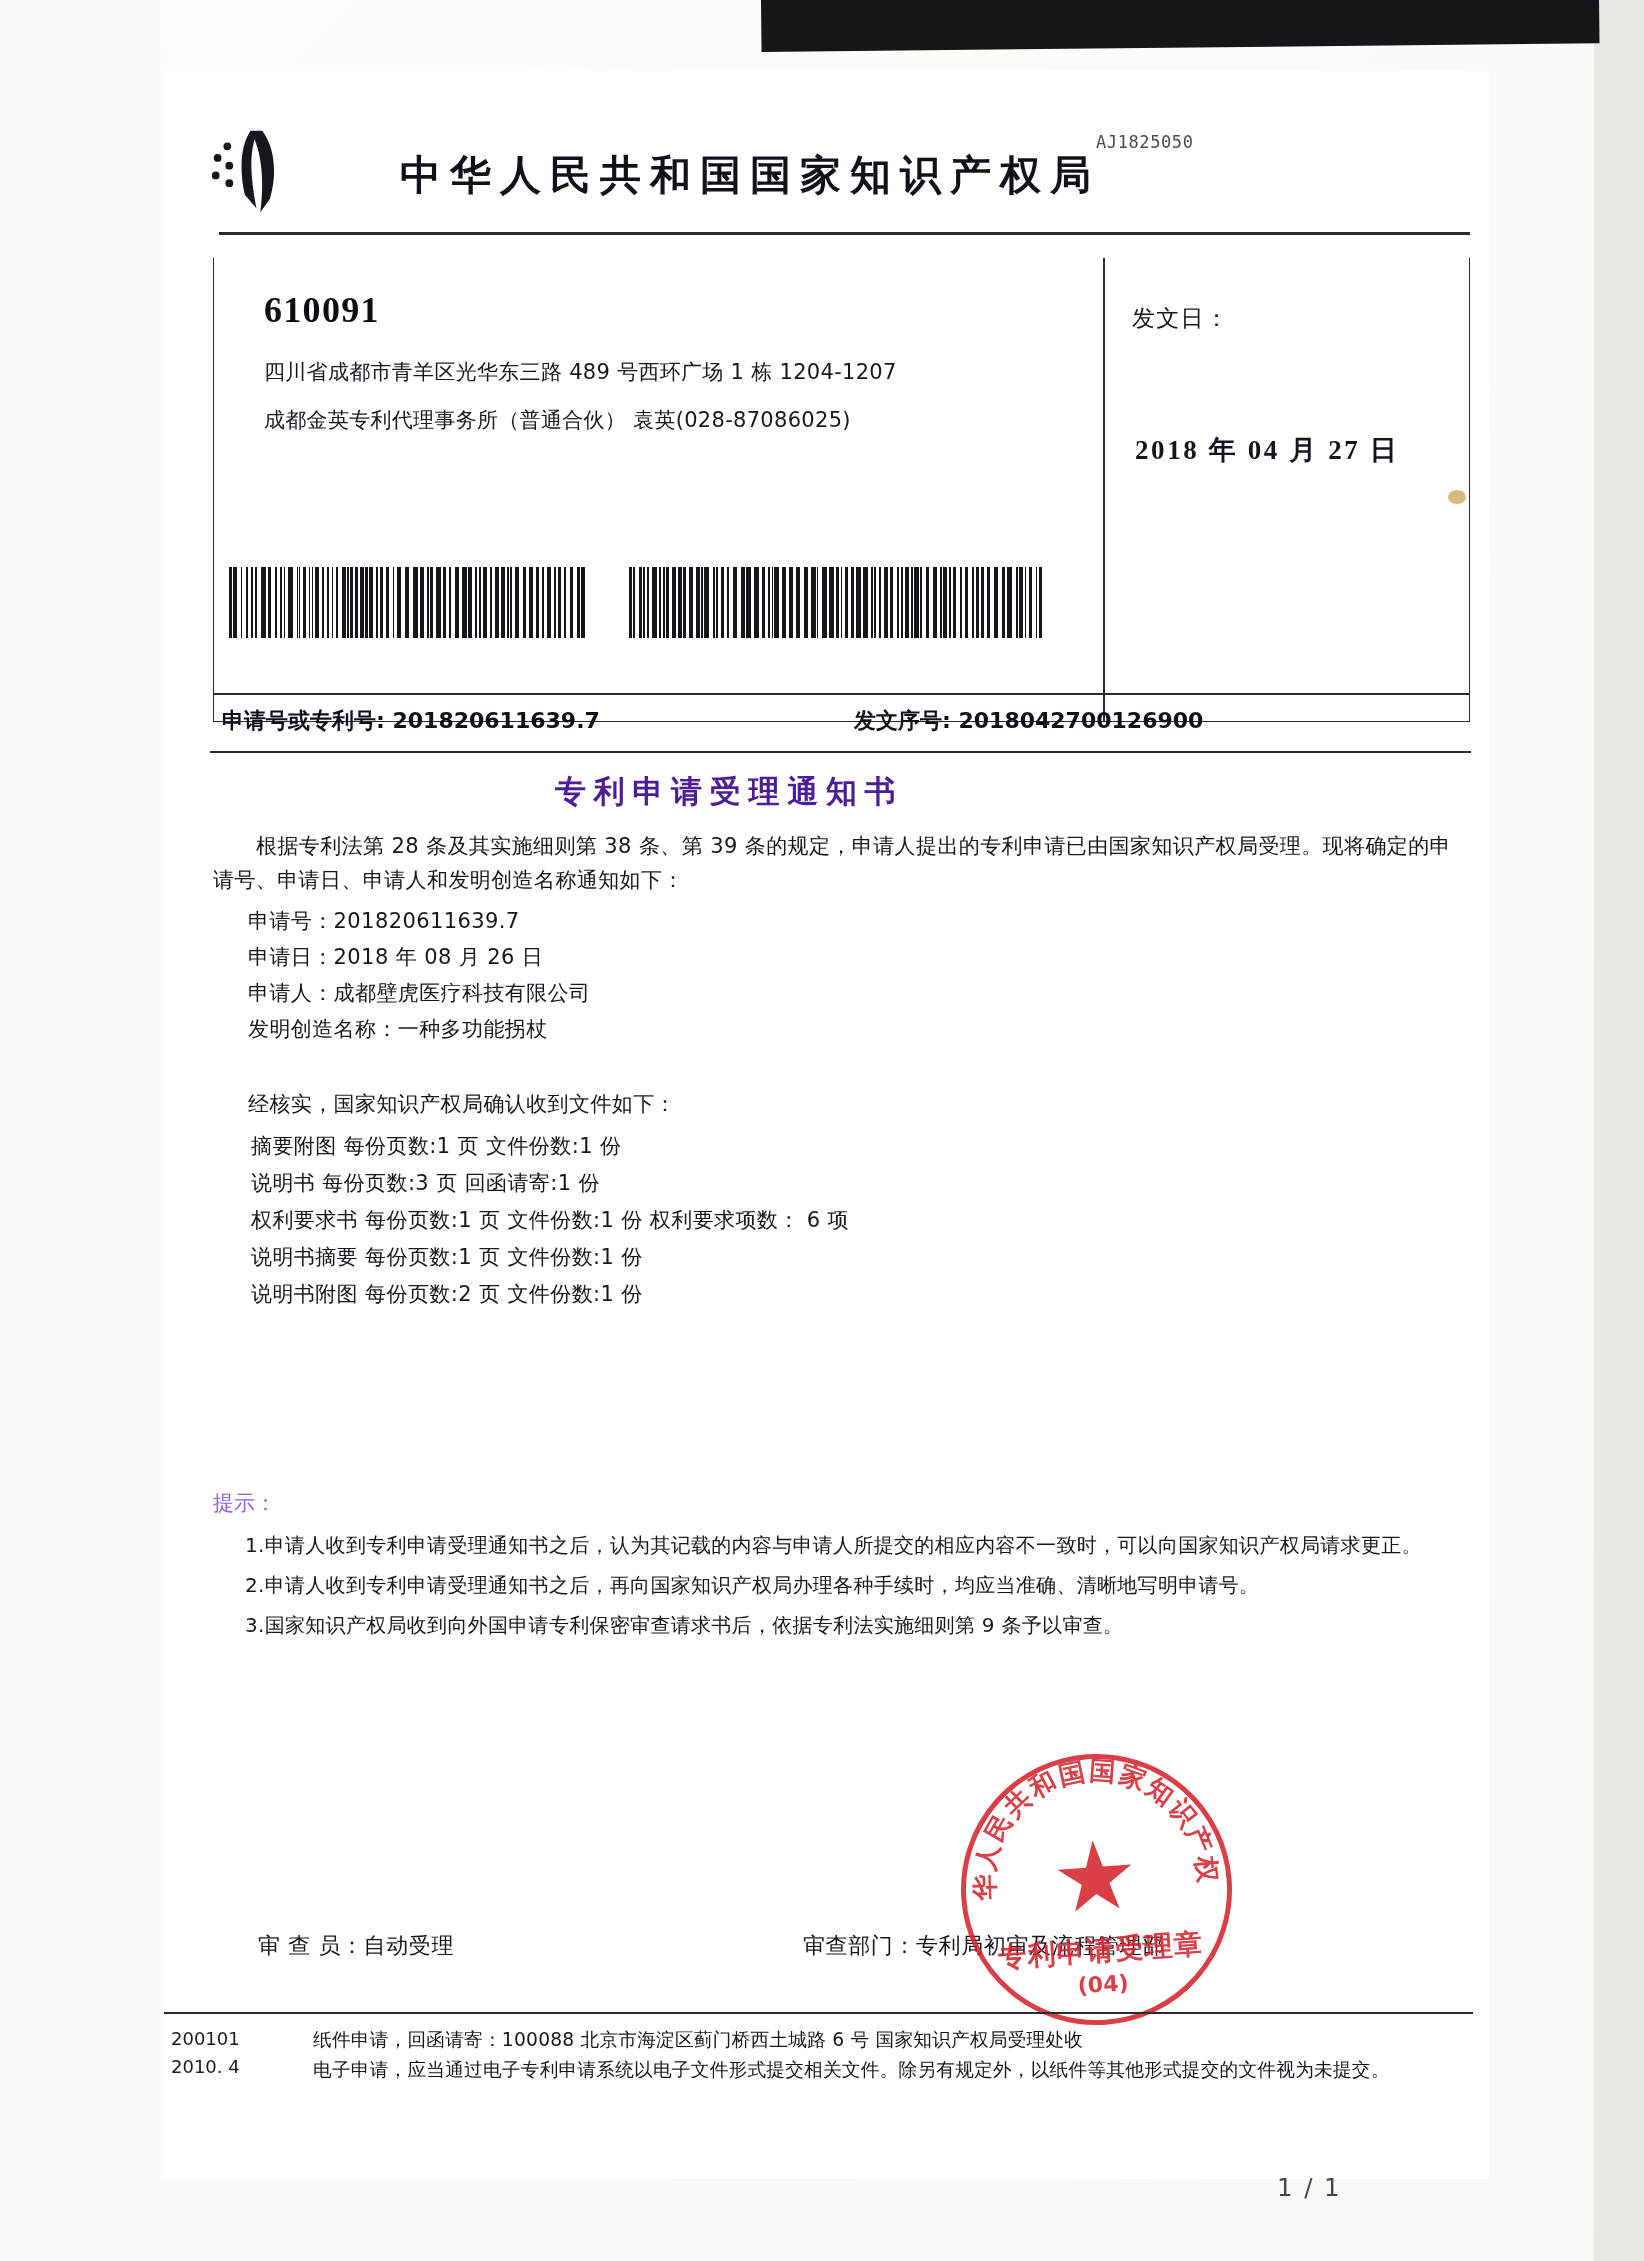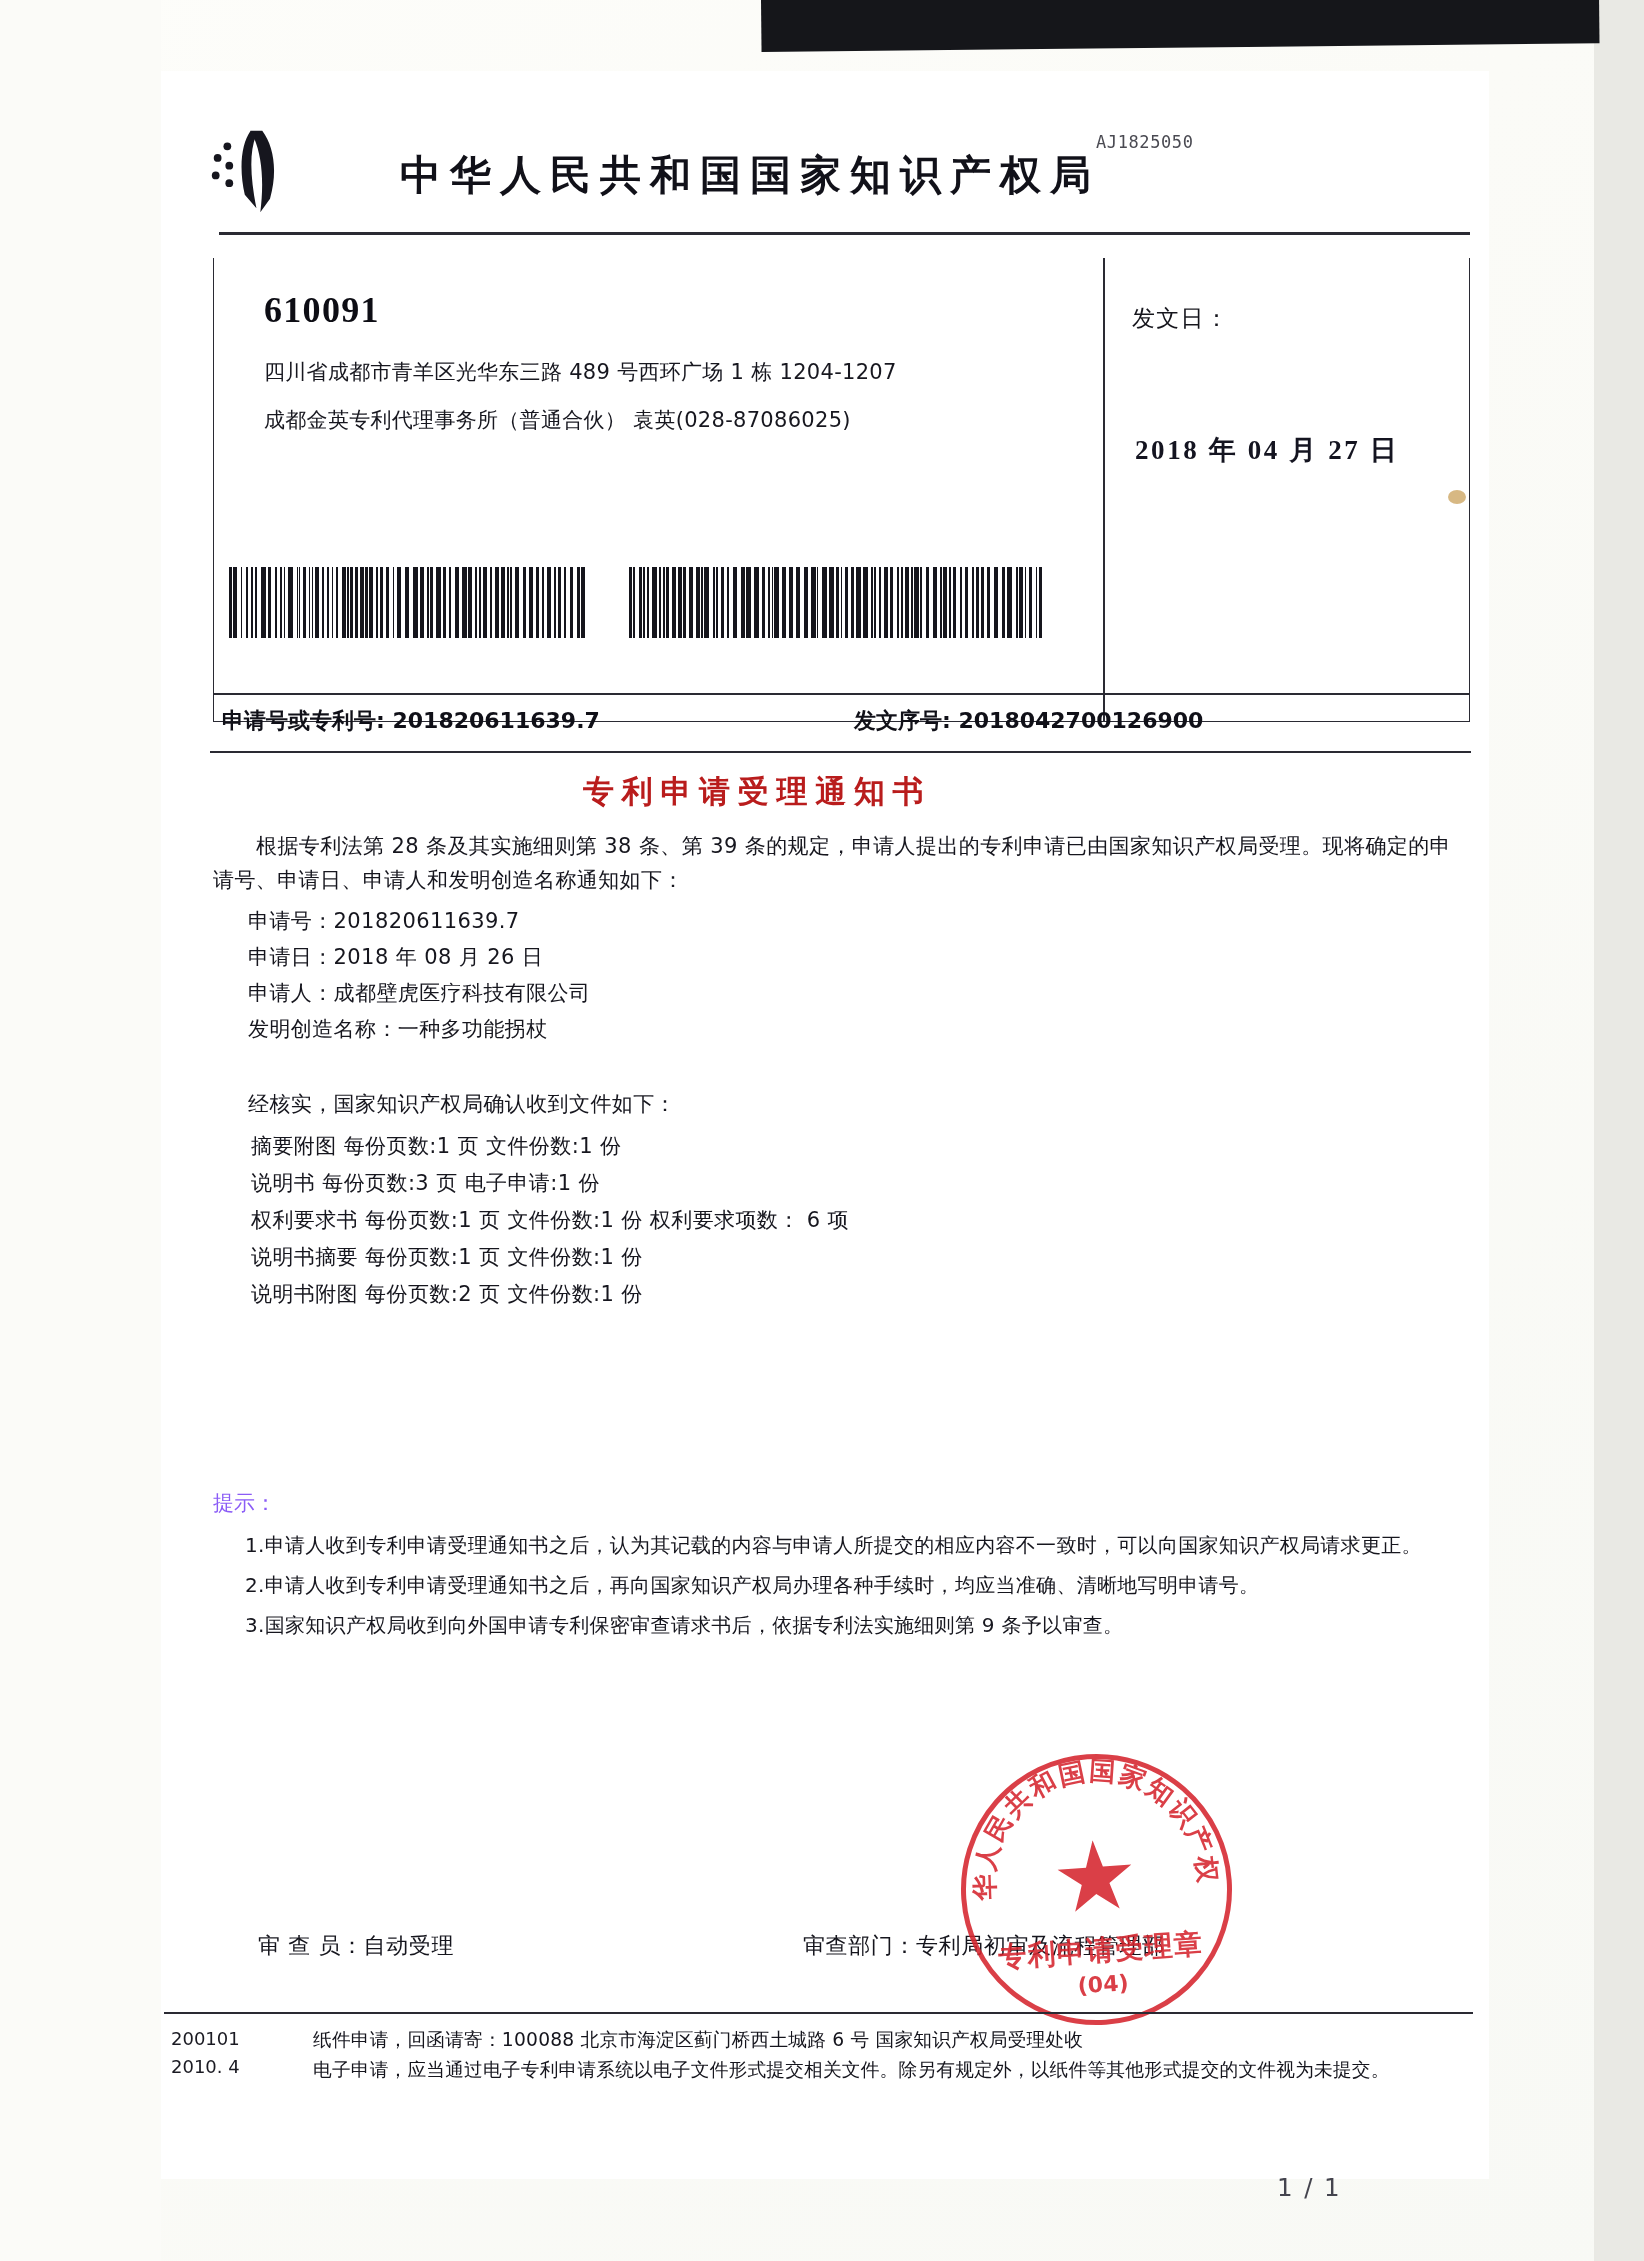--- a/index.html
+++ b/index.html
@@ -208,23 +208,22 @@
   }
 
   
   .doc-title {
     position: absolute;
     left: 555px;
     top: 771px;
     font-size: 31px;
     font-weight: bold;
     letter-spacing: 7.7px;
-    color: #b91c1c;
+    color: #4c1d95;
     white-space: nowrap;
-    margin-left: 28px;
   }
   .para {
     position: absolute;
     color: #16161e;
     font-size: 21px;
     line-height: 34px;
     letter-spacing: 0.4px;
   }
   .p-intro {
     left: 213px;
@@ -453,21 +452,21 @@
   <div class="list-block" id="fields-block">
       <div>申请号：201820611639.7</div>
       <div>申请日：2018 年 08 月 26 日</div>
       <div>申请人：成都壁虎医疗科技有限公司</div>
       <div>发明创造名称：一种多功能拐杖</div>
     </div>
 
   <div class="confirm-intro">经核实，国家知识产权局确认收到文件如下：</div>
   <div class="docs-block" id="docs-block">
       <div>摘要附图 每份页数:1 页 文件份数:1 份</div>
-      <div>说明书 每份页数:3 页 电子申请:1 份</div>
+      <div>说明书 每份页数:3 页 回函请寄:1 份</div>
       <div>权利要求书 每份页数:1 页 文件份数:1 份 权利要求项数： 6 项</div>
       <div>说明书摘要 每份页数:1 页 文件份数:1 份</div>
       <div>说明书附图 每份页数:2 页 文件份数:1 份</div>
     </div>
 
   <div class="tips-title">提示：</div>
   <div class="tips-block" id="tips-block">
       <div class="tip">1.申请人收到专利申请受理通知书之后，认为其记载的内容与申请人所提交的相应内容不一致时，可以向国家知识产权局请求更正。</div>
       <div class="tip">2.申请人收到专利申请受理通知书之后，再向国家知识产权局办理各种手续时，均应当准确、清晰地写明申请号。</div>
       <div class="tip">3.国家知识产权局收到向外国申请专利保密审查请求书后，依据专利法实施细则第 9 条予以审查。</div>

